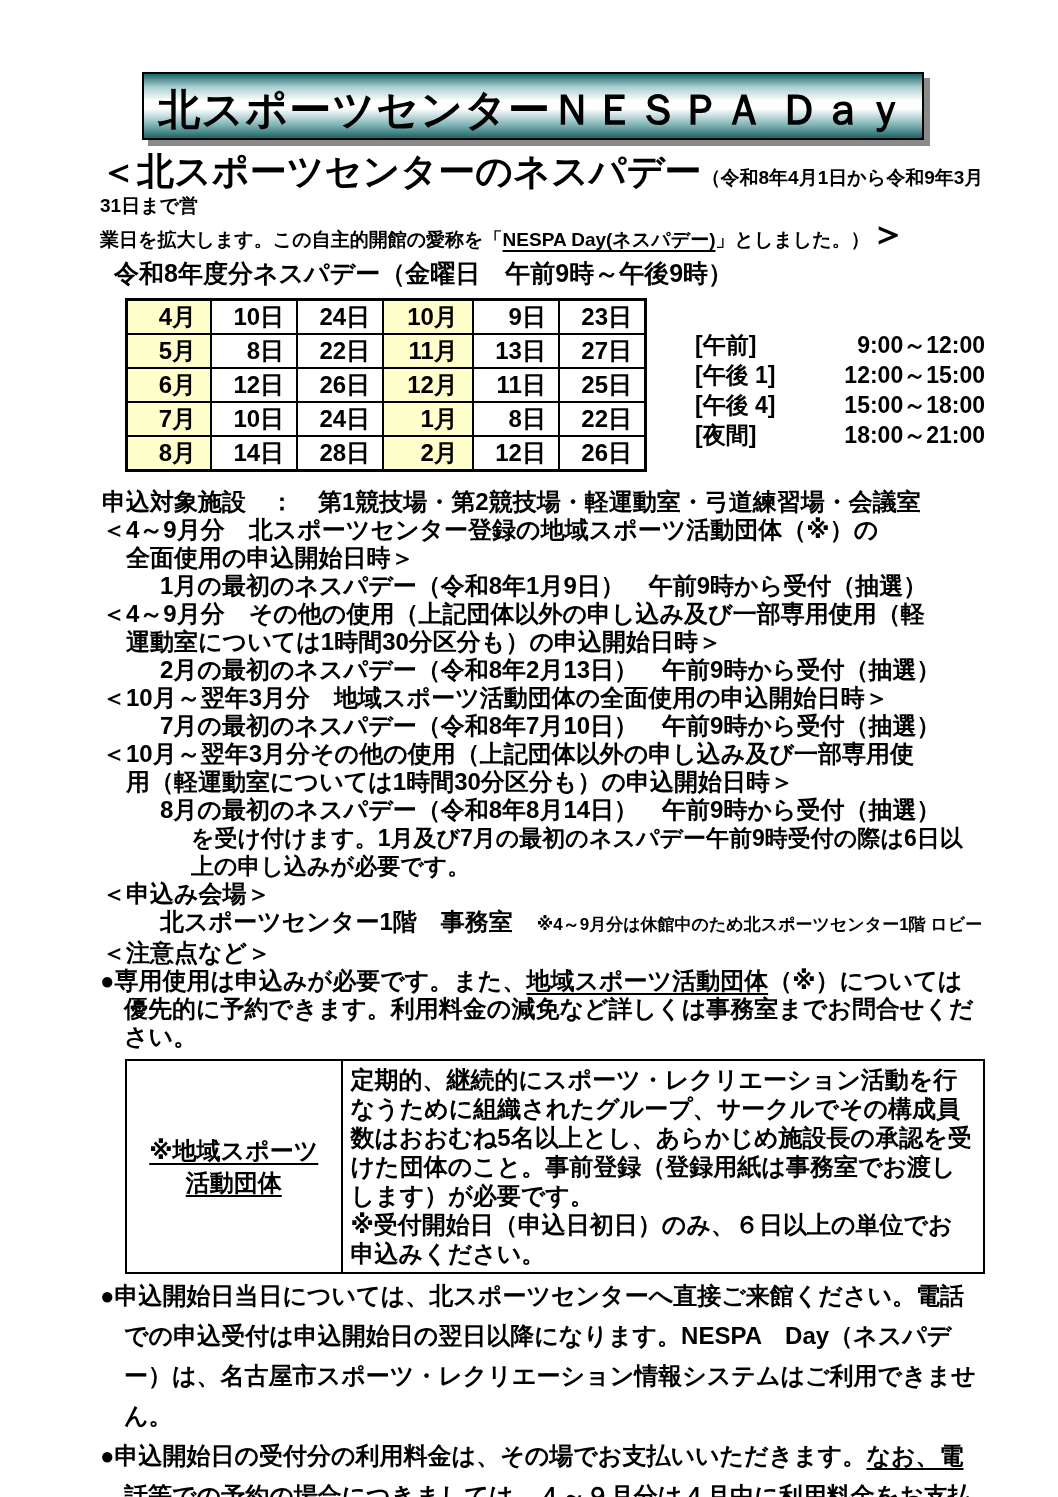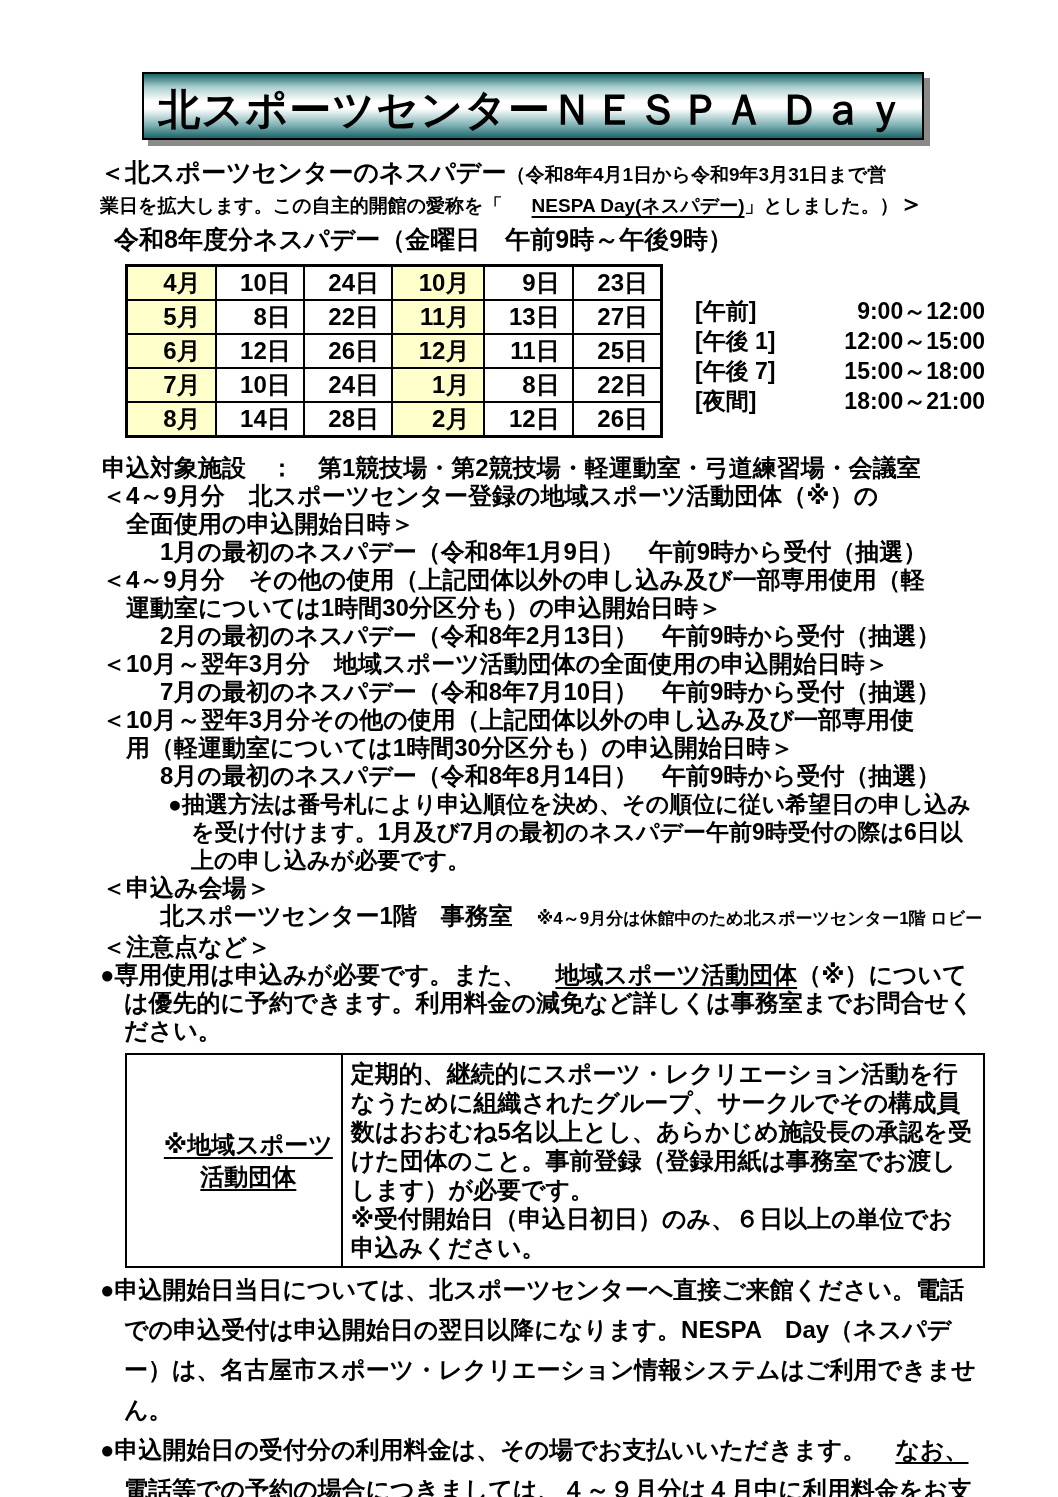--- a/index.html
+++ b/index.html
@@ -7,21 +7,21 @@
     position:relative;
     width:1058px;
     min-height:1497px;
     box-sizing:border-box;
     background:#ffffff;
     color:#000;
     font-family:"Liberation Sans","DejaVu Sans",sans-serif;
     font-weight:bold;
     padding:72px 73px 40px 100px;
   }
-  u { text-decoration:underline; text-underline-offset:4px; text-decoration-thickness:2px;margin-left:29px; }
+  u { text-decoration:underline; text-underline-offset:4px; text-decoration-thickness:2px; }
 
   
   .banner {
     width:778px;
     height:64px;
     margin:0 0 18px 42px;
     border:2px solid #000;
     box-shadow:6px 6px 0 var(--shadow-gray,#8a8a8a);
     background:linear-gradient(180deg,
       var(--banner-dark,#1a6468) 0%,
@@ -29,38 +29,38 @@
       var(--banner-light,#ffffff) 42%,
       var(--banner-light,#ffffff) 54%,
       var(--banner-mid,#7fb2b4) 80%,
       var(--banner-dark,#1a6468) 100%);
     display:flex; align-items:flex-end; justify-content:center;
   }
   .banner .title { font-size:42px; letter-spacing:1px; white-space:nowrap; }
 
   
   .intro { font-size:19px; line-height:28px; }
-  .intro .big { font-size:25px; }
+  .intro .big { font-size:37px; }
   .subtitle { font-size:25px; margin:3px 0 8px 14px; }
 
   
   .schedule-wrap { display:flex; margin:0 0 16px 25px; }
   table.schedule { border-collapse:collapse; border:3px solid #000; }
   table.schedule td {
     border:2px solid #000;
     font-size:24px;
     height:26px;
     text-align:right;
     white-space:nowrap;
   }
   td.m { width:70px; padding:0 14px 0 12px; background:var(--month-cell-bg,#ffffcc); }
   td.d { width:67px; padding:0 12px 0 12px; }
   .times { margin-left:32px; padding-top:32px; font-size:23px; line-height:30px; white-space:nowrap; }
   .time-line { display:flex; }
-  .tlabel { width:120px; }
+  .tlabel { width:120px;margin-left:16px; }
   .tval { width:170px; text-align:right; }
 
   
   .sec { font-size:24px; line-height:28px; }
   .facilities { margin-left:2px; }
   .hl1 { margin-left:2px; }
   .hl2 { margin-left:26px; }
   .p-line { margin-left:60px; }
   .nl1 { margin-left:68px; font-size:23px; }
   .nl2 { margin-left:91px; font-size:23px; }
@@ -141,21 +141,21 @@
     <div class="times">
       <div class="time-line">
           <span class="tlabel">[午前]</span>
           <span class="tval">9:00～12:00</span>
         </div>
       <div class="time-line">
           <span class="tlabel">[午後 1]</span>
           <span class="tval">12:00～15:00</span>
         </div>
       <div class="time-line">
-          <span class="tlabel">[午後 7]</span>
+          <span class="tlabel">[午後 4]</span>
           <span class="tval">15:00～18:00</span>
         </div>
       <div class="time-line">
           <span class="tlabel">[夜間]</span>
           <span class="tval">18:00～21:00</span>
         </div>
     </div>
   </div>
 
   <div class="sec">
@@ -169,21 +169,20 @@
     <div class="hl2">運動室については1時間30分区分も）の申込開始日時＞</div>
     <div class="p-line">2月の最初のネスパデー（令和8年2月13日）　午前9時から受付（抽選）</div>
 
     <div class="hl1">＜10月～翌年3月分　地域スポーツ活動団体の全面使用の申込開始日時＞</div>
     <div class="p-line">7月の最初のネスパデー（令和8年7月10日）　午前9時から受付（抽選）</div>
 
     <div class="hl1">＜10月～翌年3月分その他の使用（上記団体以外の申し込み及び一部専用使</div>
     <div class="hl2">用（軽運動室については1時間30分区分も）の申込開始日時＞</div>
     <div class="p-line">8月の最初のネスパデー（令和8年8月14日）　午前9時から受付（抽選）</div>
 
-    <div class="nl1">●抽選方法は番号札により申込順位を決め、その順位に従い希望日の申し込み</div>
     <div class="nl2">を受け付けます。1月及び7月の最初のネスパデー午前9時受付の際は6日以</div>
     <div class="nl2">上の申し込みが必要です。</div>
 
     <div class="hl1">＜申込み会場＞</div>
     <div class="venue-line"><span>北スポーツセンター1階　事務室　</span><span class="venue-note">※4～9月分は休館中のため北スポーツセンター1階 ロビー</span></div>
 
     <div class="hl1">＜注意点など＞</div>
     <div class="caution-p"><span>●専用使用は申込みが必要です。また、</span><u>地域スポーツ活動団体</u><span>（※）については優先的に予約できます。利用料金の減免など詳しくは事務室までお問合せください。</span></div>
   </div>
 

